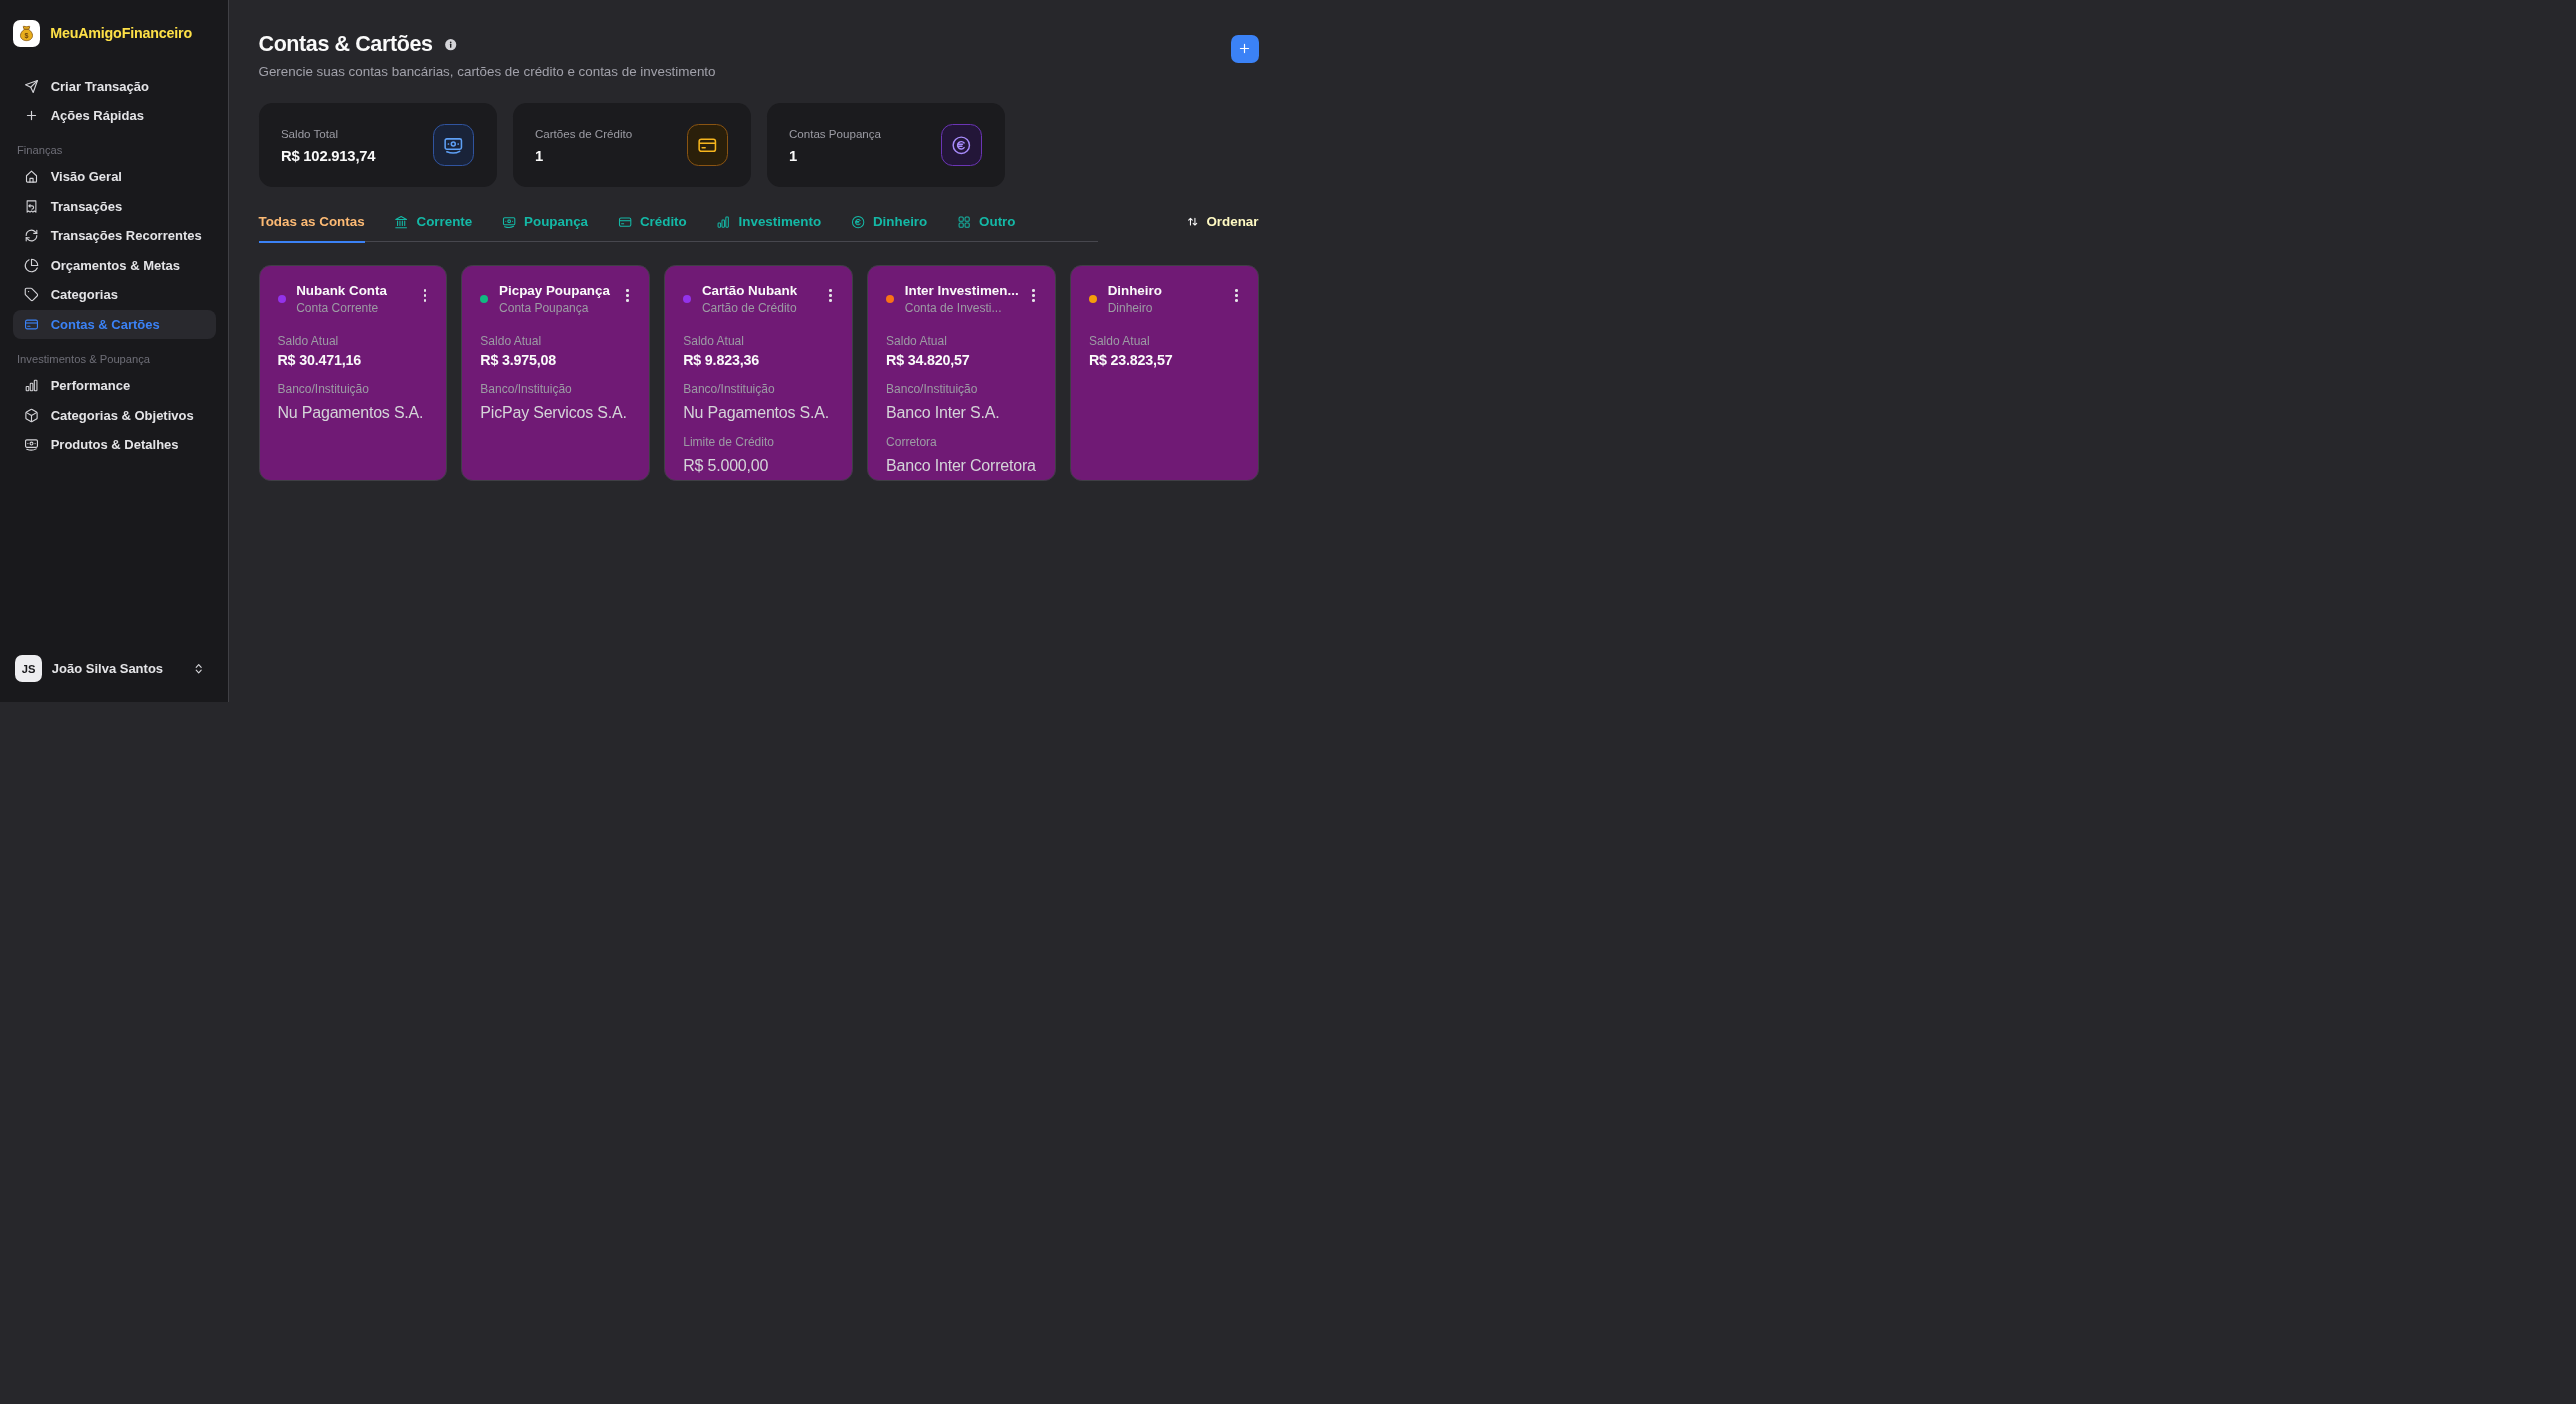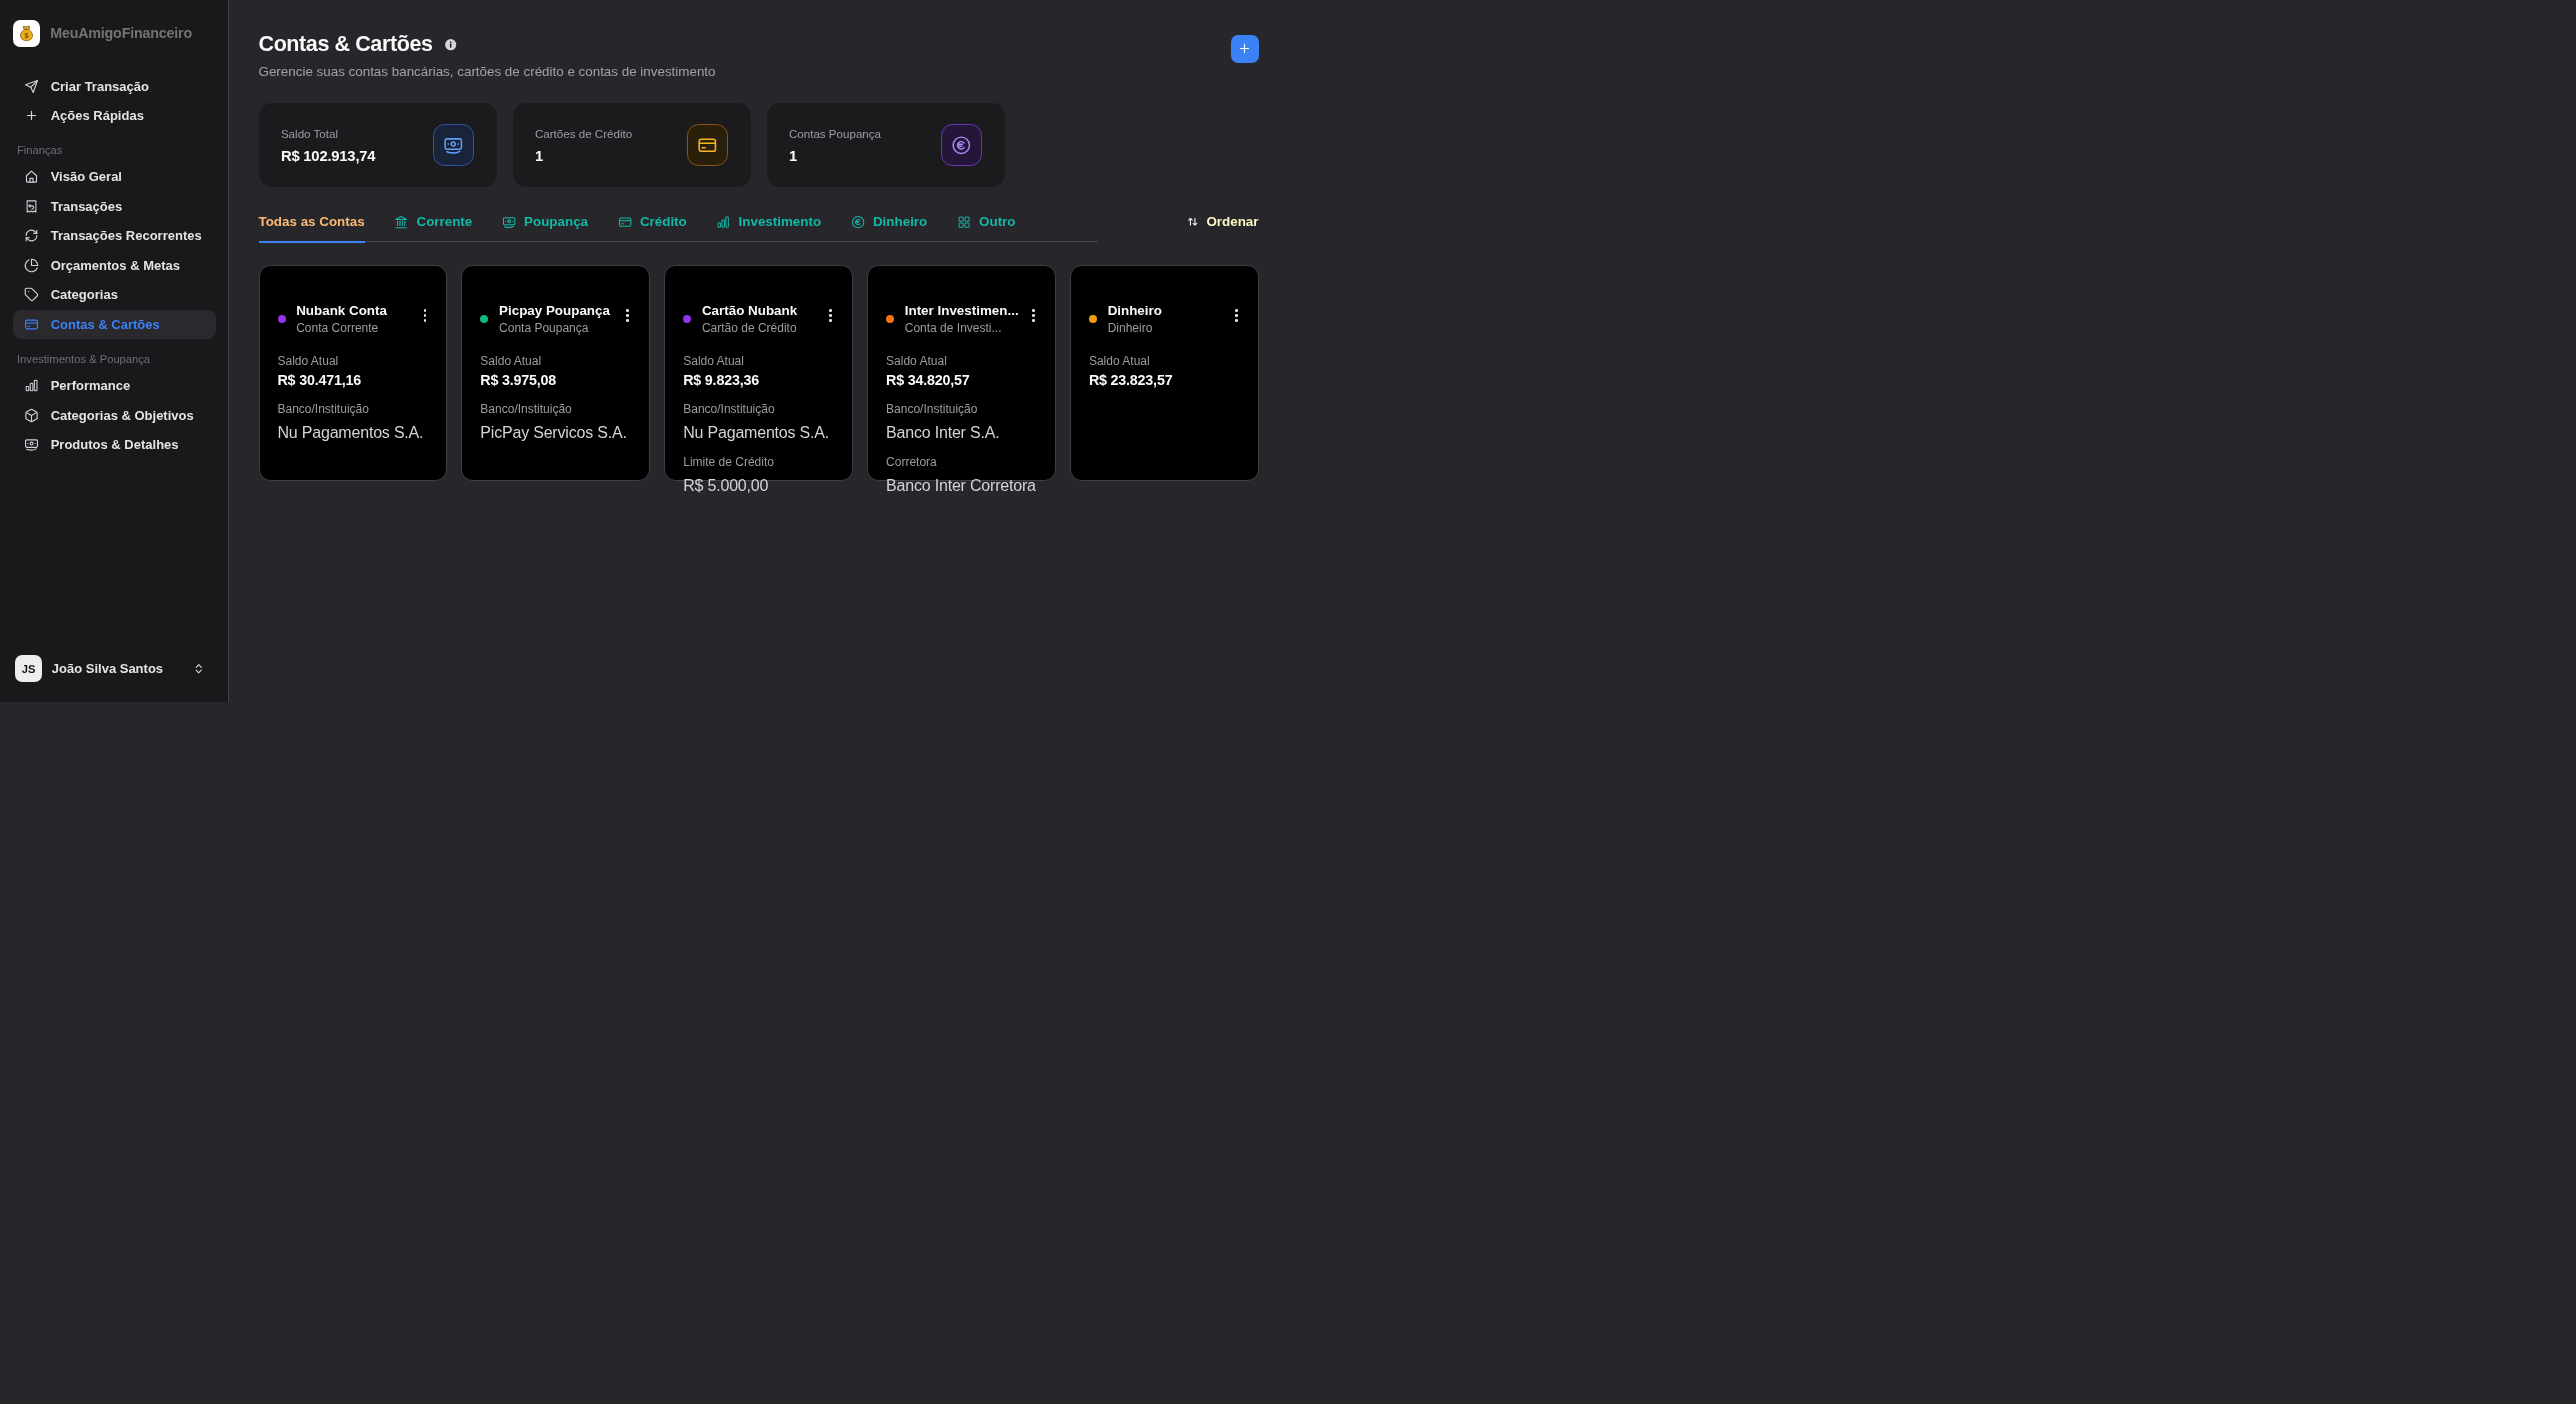--- a/index.html
+++ b/index.html
@@ -17,21 +17,21 @@
     width:229px; min-width:229px; height:100%;
     background:#19191c; border-right:1.8px solid #404045;
     padding-top:12.5px; position:relative;
   }
   .logo-row { display:flex; align-items:center; gap:9.8px; padding:0 13.4px; height:41px; }
   .logo-tile {
     width:27px; height:27px; border-radius:7.2px; background:#ffffff;
     display:flex; align-items:center; justify-content:center;
   }
   .logo-tile svg { width:19px; height:19px; }
-  .app-name { font-size:14.3px; font-weight:700; color:#737373; letter-spacing:-0.2px; }
+  .app-name { font-size:14.3px; font-weight:700; color:#fde047; letter-spacing:-0.2px; }
 
   .nav { display:flex; flex-direction:column; padding:0 12.5px 0 13.4px; }
   .nav-top { margin-top:18px; }
   .nav-item {
     display:flex; align-items:center; gap:11.6px; height:29.5px;
     padding:0 10.7px; border-radius:8px; cursor:pointer;
     color:#e4e4e7; font-size:13px; font-weight:600; white-space:nowrap;
   }
   .nav-item .ic { display:flex; }
   .nav-item svg { width:15px; height:15px; color:#d4d4d8; flex:none; }
@@ -92,22 +92,22 @@
   .tab.active { color:#fdba74; font-weight:600; border-bottom-color:#3b82f6; }
   .sort-btn {
     display:flex; align-items:center; gap:7.2px; padding-bottom:12.5px;
     font-size:13.4px; font-weight:600; color:#fef9c3; cursor:pointer;
   }
   .sort-btn svg { width:13.4px; height:13.4px; color:#fafafa; }
 
   
   .cards-grid { margin-top:23px; display:grid; grid-template-columns:repeat(5,1fr); gap:14.3px; }
   .acct-card {
-    background:#000000; border:0.9px solid #3f3f45; border-radius:11.6px;
-    height:216px; padding:37px 18px; cursor:pointer;
+    background:#701a75; border:0.9px solid #3f3f45; border-radius:11.6px;
+    height:216px; padding:17px 18px; cursor:pointer;
   }
   .acct-head { display:flex; align-items:center; gap:10.7px; }
   .dot { width:8px; height:8px; border-radius:50%; flex:none; }
   .acct-titles { flex:1; min-width:0; }
   .acct-name {
     font-size:13.4px; font-weight:700; color:#fafafa;
     white-space:nowrap; overflow:hidden; text-overflow:ellipsis;
   }
   .acct-type {
     font-size:12px; color:#9c9ca4; margin-top:2.7px;

